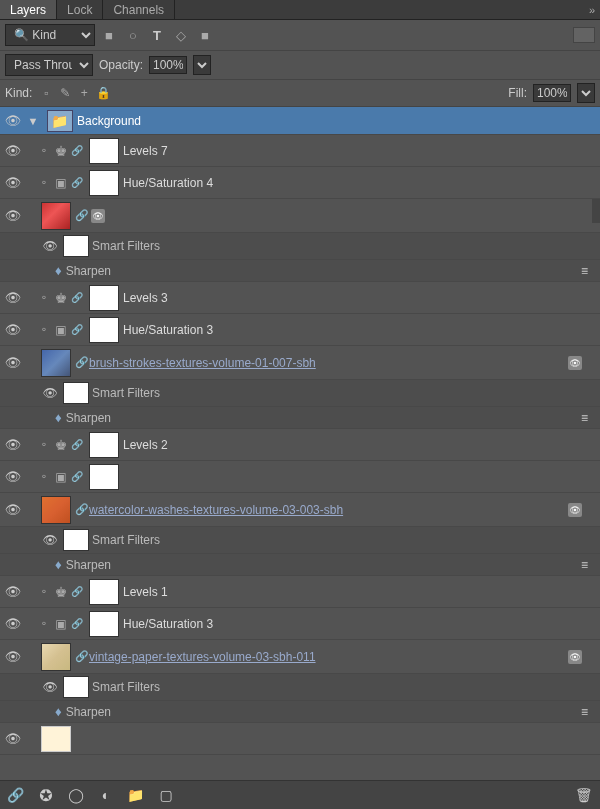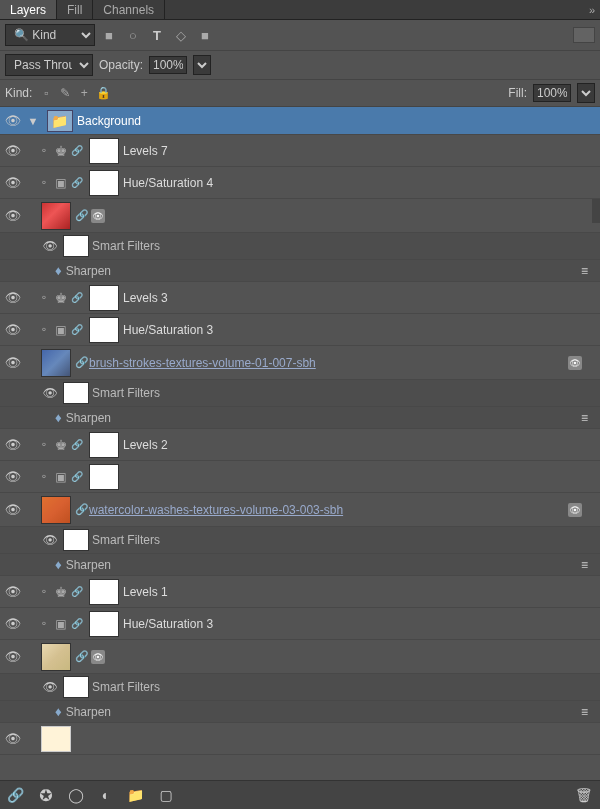--- a/index.html
+++ b/index.html
@@ -278,21 +278,21 @@
 
     .sharpen-icon { font-size: 13px; color: #88aacc; }
   </style>
 </head>
 <body>
 
 <div style="display:flex;flex-direction:column;height:809px;overflow:hidden;">
 
   <div class="tab-bar">
     <div class="tab active">Layers</div>
-    <div class="tab">Fill</div>
+    <div class="tab">Lock</div>
     <div class="tab">Channels</div>
     <div class="tab-spacer"></div>
     <div class="tab-arrows">»</div>
   </div>
 
   <div class="toolbar1">
     <select class="kind-select">
       <option>🔍 Kind</option>
     </select>
     <div class="toolbar-icon" title="Pixel">■</div>
@@ -495,20 +495,21 @@
       <span class="layer-name">Hue/Saturation 3</span>
     </div>
 
     <div class="layer-row" style="min-height:34px;padding-right:18px;">
       <div class="eye-icon">👁</div>
       <div style="width:14px;"></div>
       <div class="layer-thumb" style="width:30px;height:28px;flex-shrink:0;margin:0 4px;">
         <div style="width:100%;height:100%;background:linear-gradient(135deg,#e8d8b0 0%,#d4c090 50%,#c8b880 100%);"></div>
       </div>
       <div class="chain-icon" style="font-size:11px;color:#999;">🔗</div>
+      <span class="layer-name underline">vintage-paper-textures-volume-03-sbh-011 </span>
       <div class="layer-right-icons">
         <div class="smart-icon" style="background:#888;font-size:9px;color:#fff;width:14px;height:14px;display:flex;align-items:center;justify-content:center;">👁</div>
       </div>
     </div>
 
     <div class="layer-row sublayer" style="min-height:26px;background:#4d4d4d;">
       <div class="eye-icon" style="font-size:12px;">👁</div>
       <div class="layer-thumb layer-thumb-white" style="width:26px;height:22px;margin:0 3px;"></div>
       <span class="layer-name" style="font-size:12px;color:#bbb;">Smart Filters</span>
     </div>

